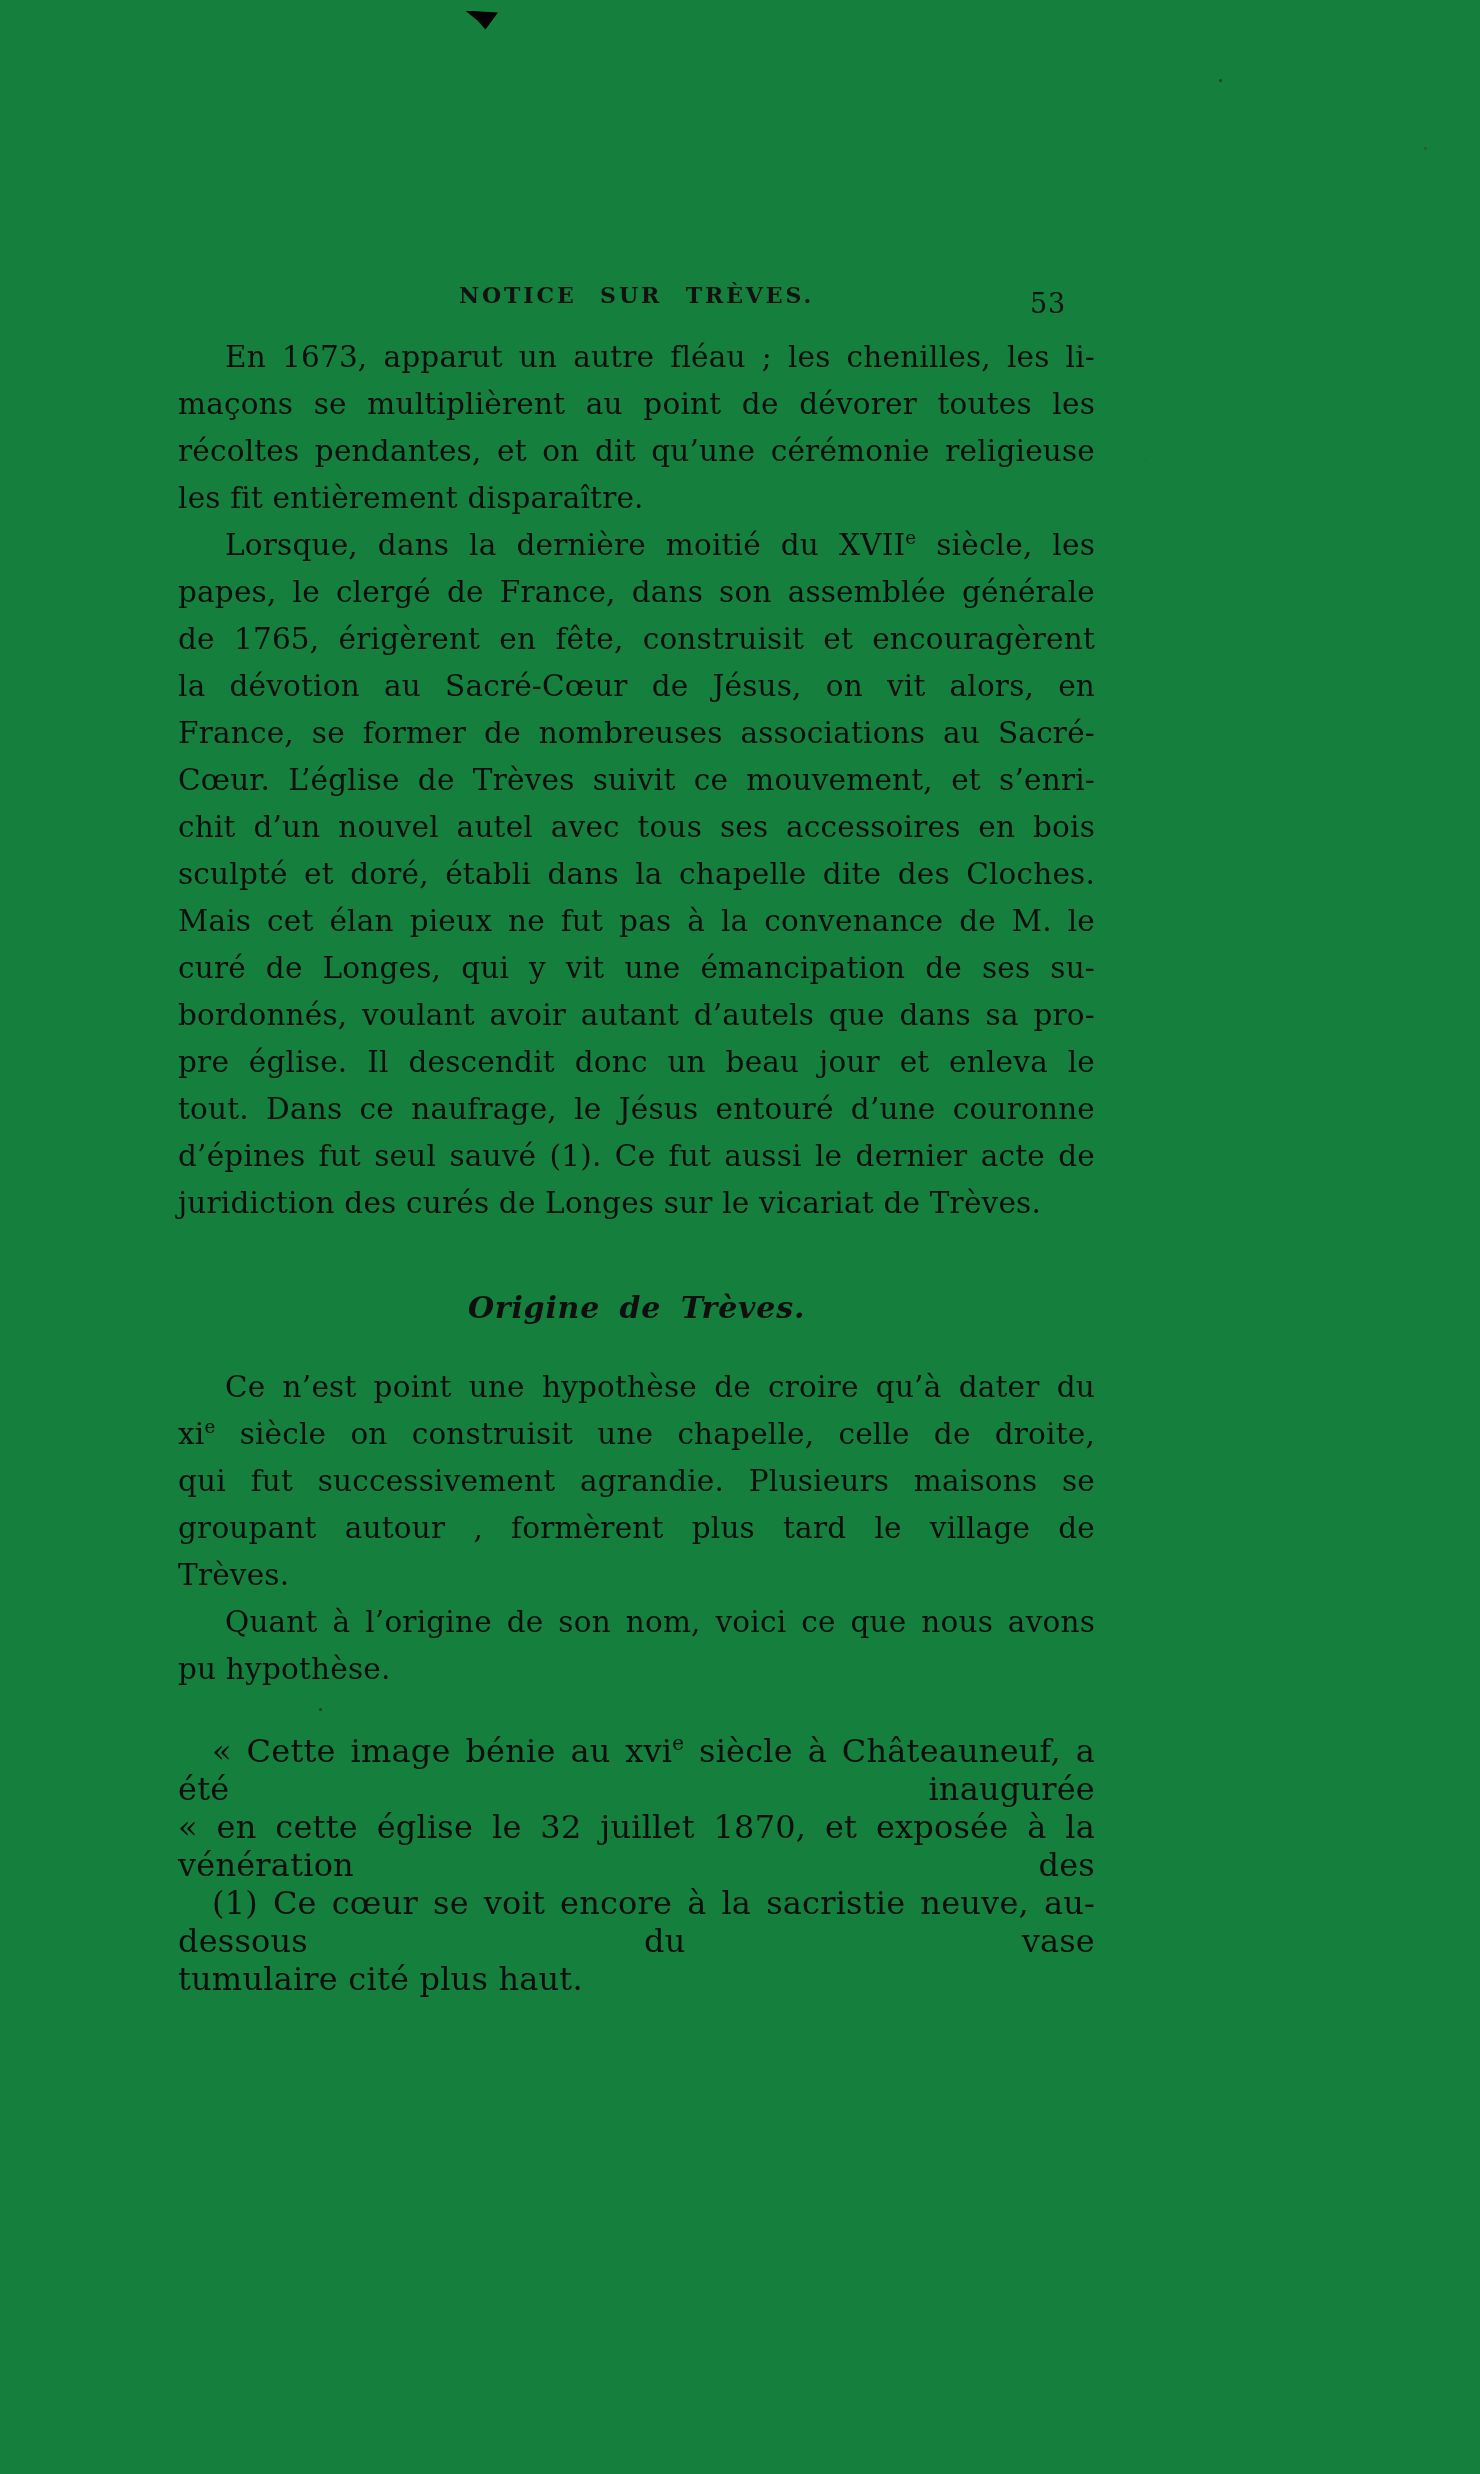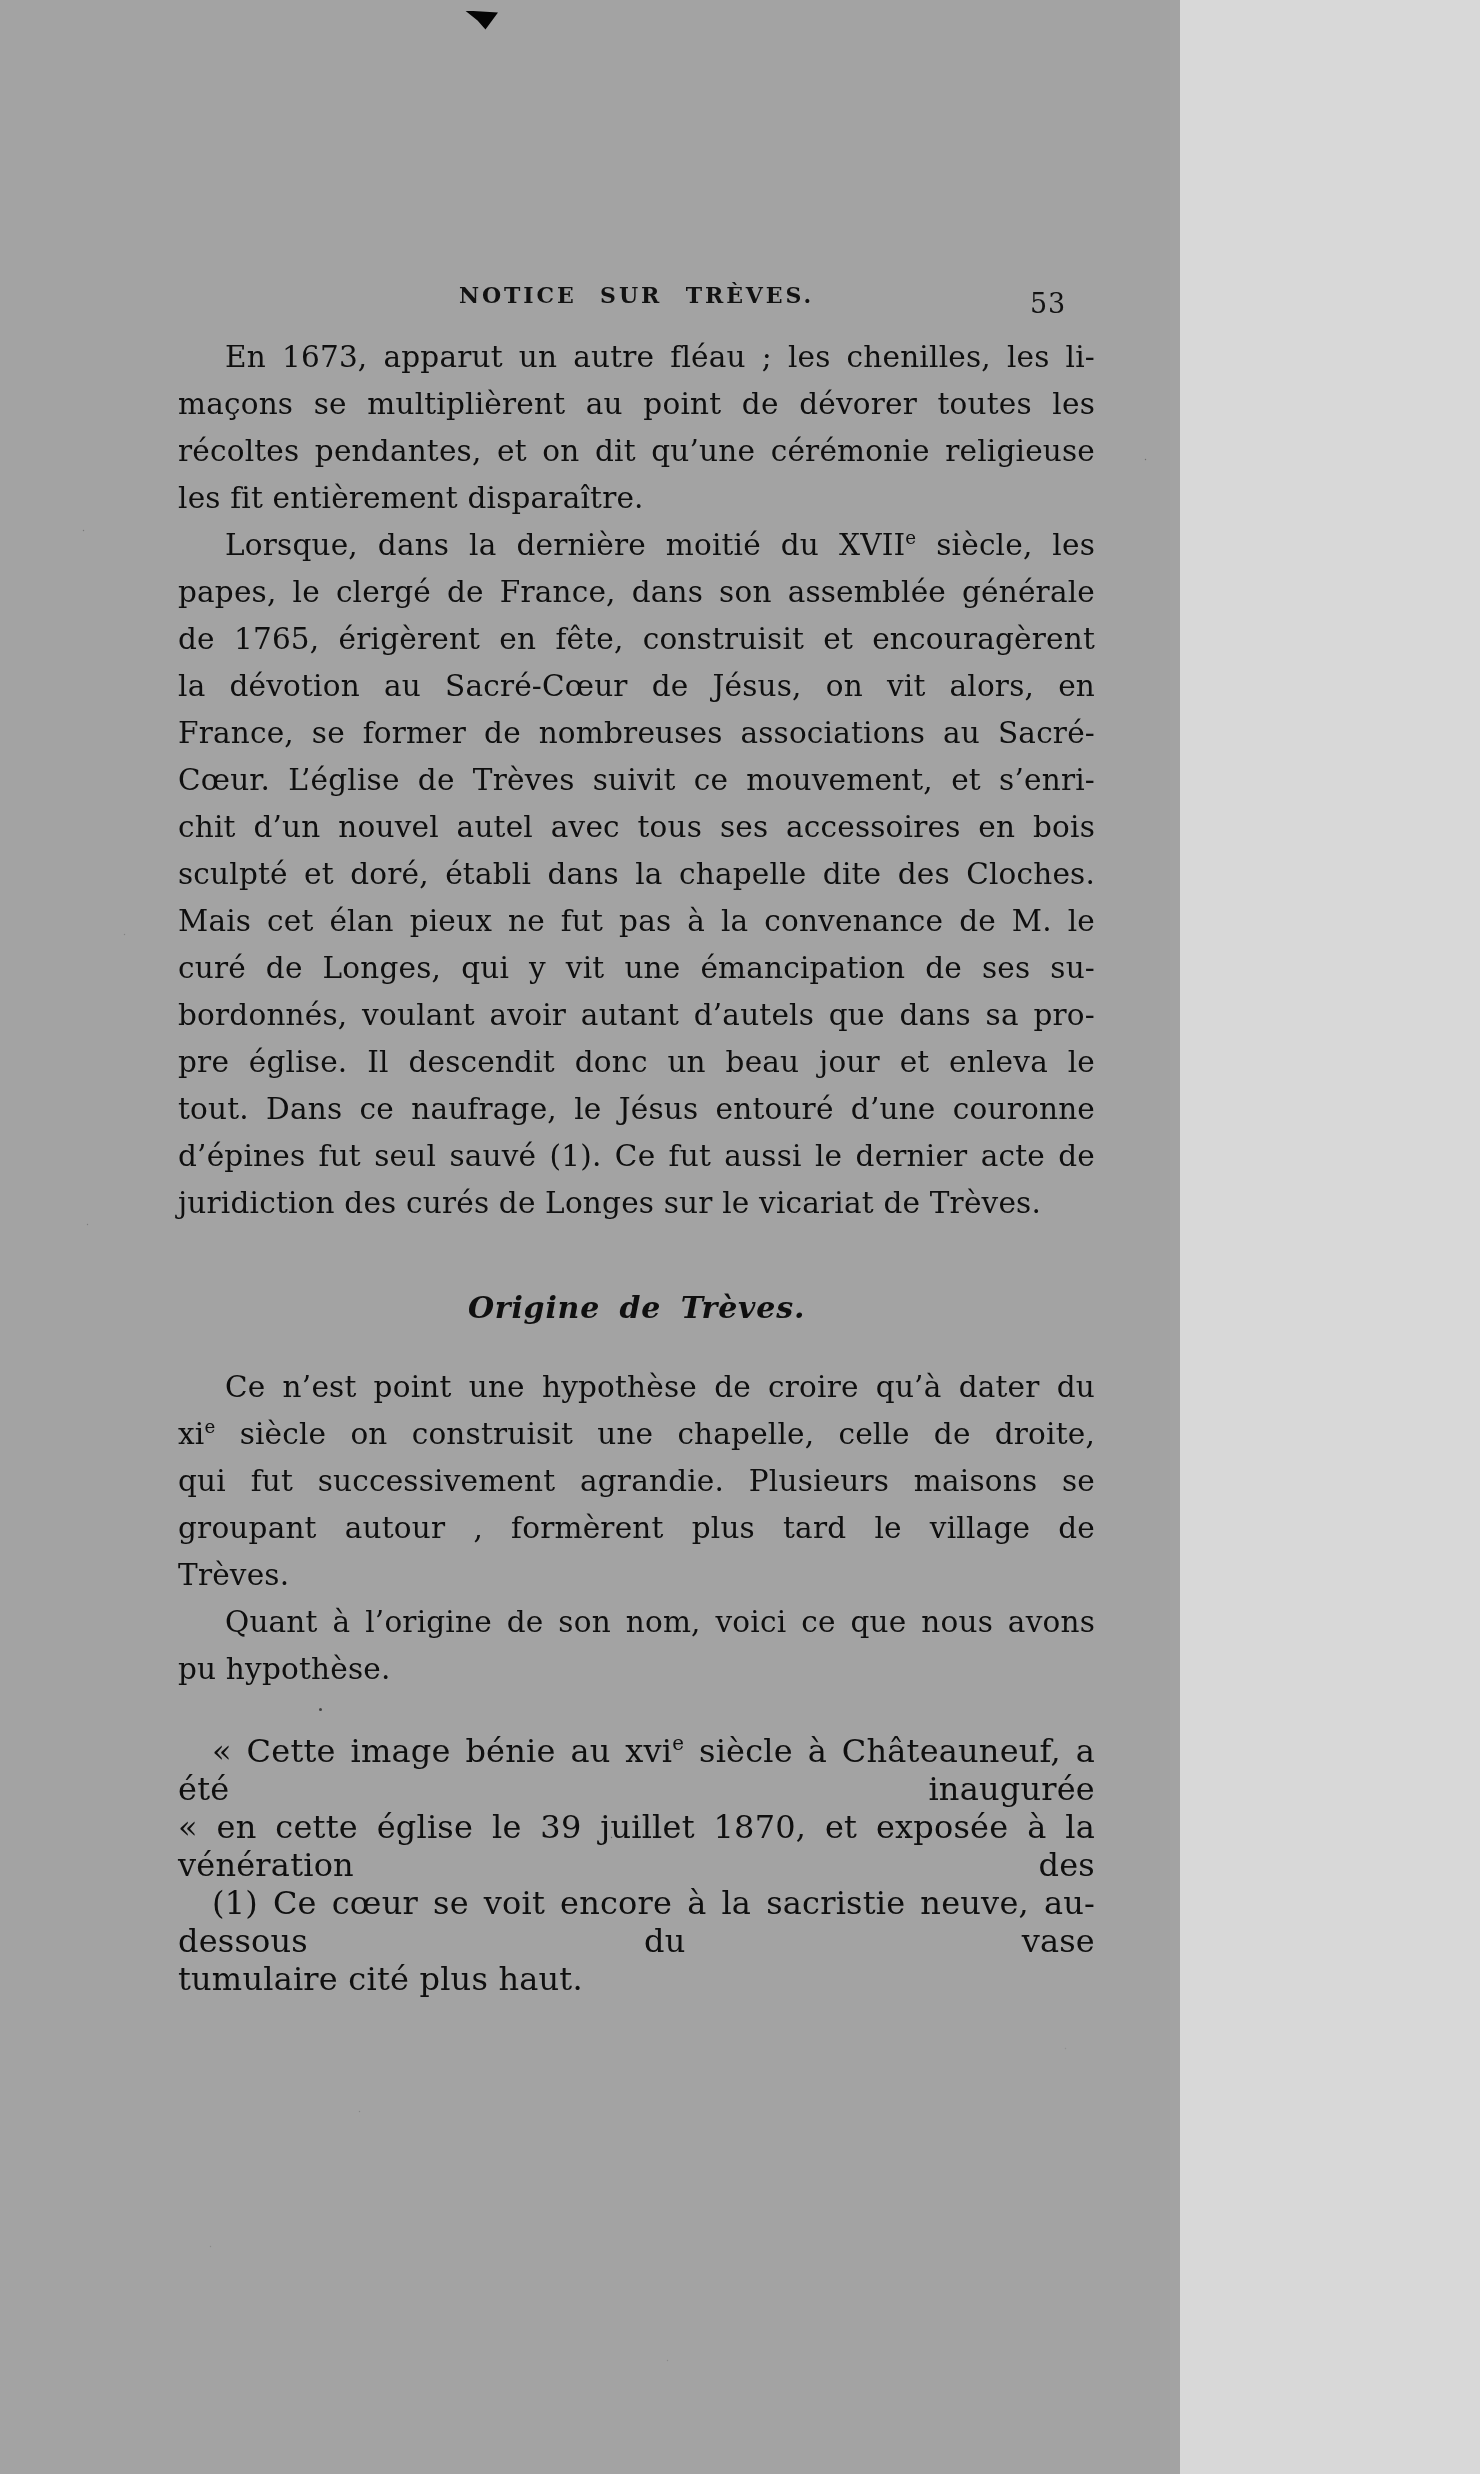--- a/index.html
+++ b/index.html
@@ -1,19 +1,19 @@
 <!DOCTYPE html>
 <html style="font-size:13px"><head>
 <meta charset="utf-8">
 <style>
   html,body{margin:0;padding:0;background:#d8d8d8;}
   .page{
     position:relative;
-    width:1180px;height:2475px;
-    background:#a3a3a3;
+    width:1480px;height:2475px;
+    background:#15803d;
     font-family:"DejaVu Serif", serif;
     color:#0f0f0f;
     overflow:hidden;
   }
   
   .ink-blot{
     position:absolute;left:465px;top:10.6px;width:33px;height:19px;
     background:#050505;
     clip-path:polygon(0% 0%,100% 10%,62% 100%,38% 52%);
   }
@@ -105,19 +105,19 @@
       <div class="section-heading">Origine de Trèves.</div>
       <div class="line indent">Ce n’est point une hypothèse de croire qu’à dater du</div>
       <div class="line">xi<sup>e</sup> siècle on construisit une chapelle, celle de droite,</div>
       <div class="line">qui fut successivement agrandie. Plusieurs maisons se</div>
       <div class="line">groupant autour , formèrent plus tard le village de</div>
       <div class="line para-end">Trèves.</div>
       <div class="line indent">Quant à l’origine de son nom, voici ce que nous avons</div>
       <div class="line para-end">pu hypothèse.</div>
       <div class="footnotes">
         <div class="line indent">« Cette image bénie au xvi<sup>e</sup> siècle à Châteauneuf, a été inaugurée</div>
-        <div class="line">« en cette église le 39 juillet 1870, et exposée à la vénération des</div>
+        <div class="line">« en cette église le 32 juillet 1870, et exposée à la vénération des</div>
         <div class="line indent">(1) Ce cœur se voit encore à la sacristie neuve, au-dessous du vase</div>
         <div class="line para-end">tumulaire cité plus haut.</div>
       </div>
     </div>
 </div>
 
 
 </body></html>

